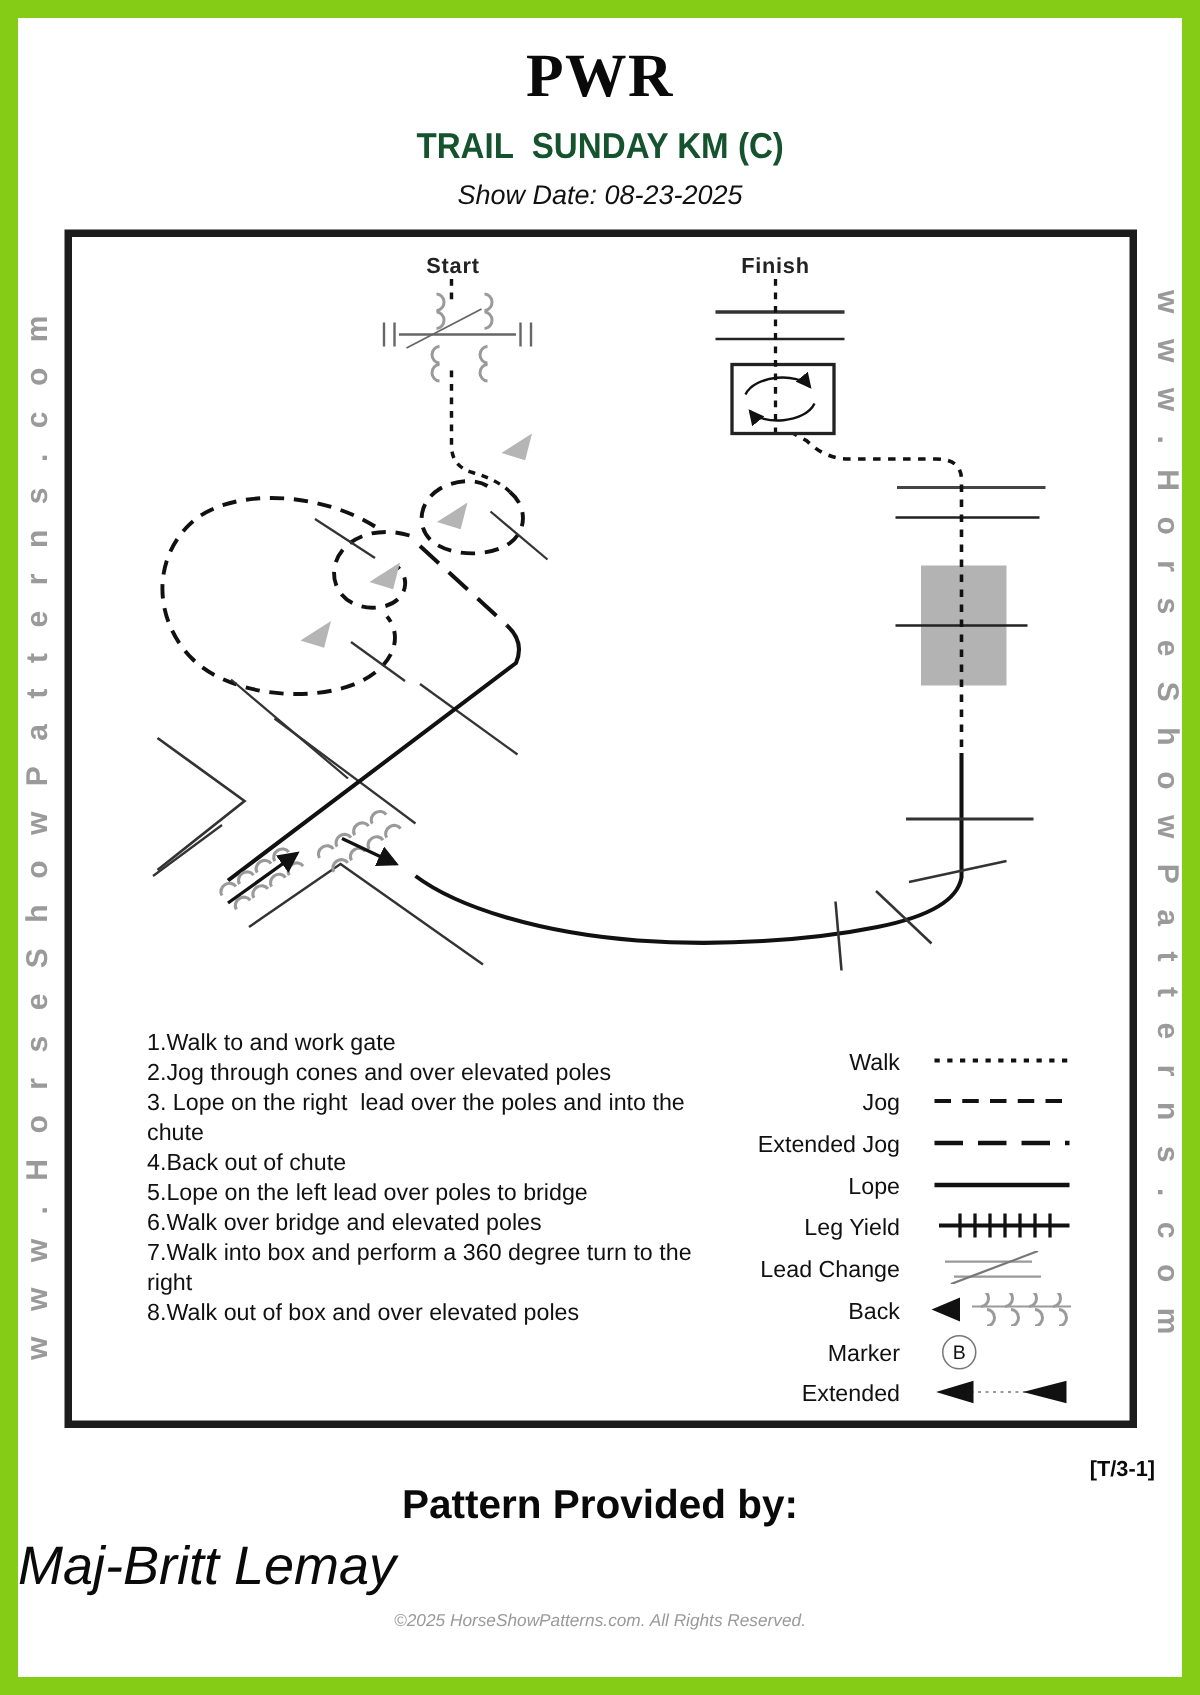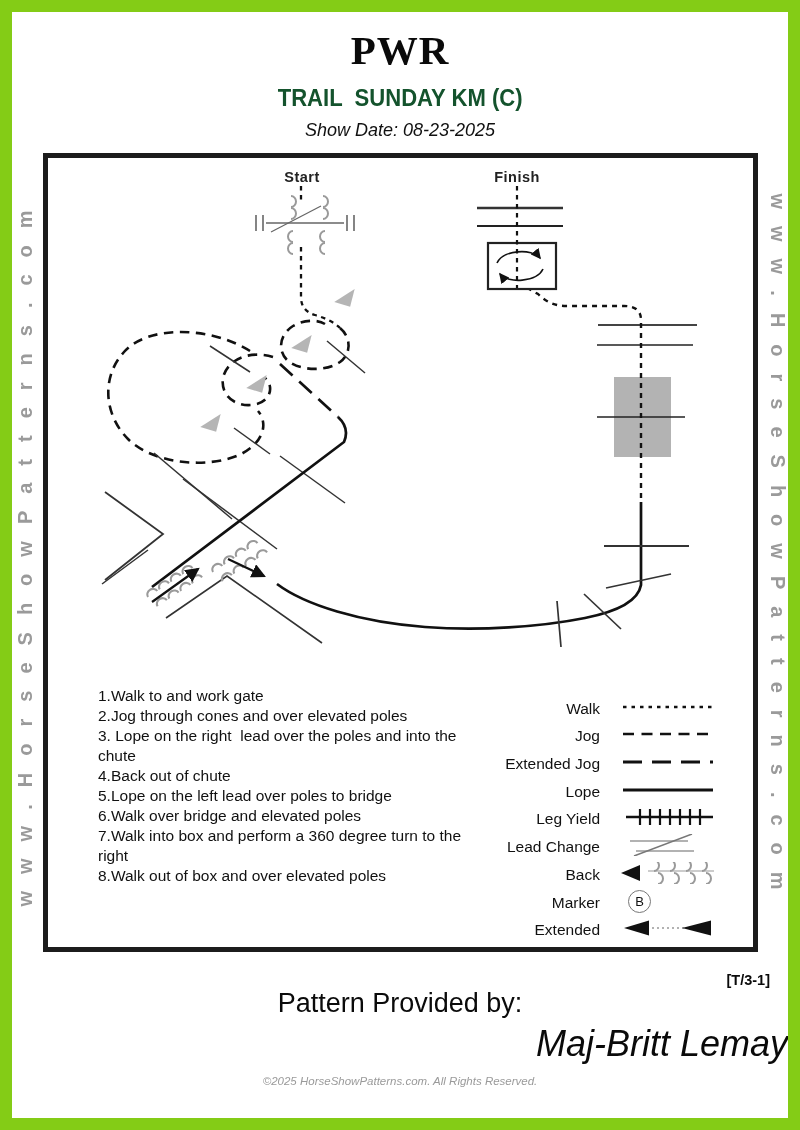--- a/index.html
+++ b/index.html
@@ -33,22 +33,22 @@
   .instr span{white-space:pre-wrap;}
   
   #legend{left:458px;top:678px;width:252px;}
   .legend-row{display:flex;align-items:flex-end;height:27.7px;}
   .legend-label{width:130px;text-align:right;font-size:15.5px;color:#111;padding-right:18px;flex:none;}
   .legend-sym{width:100px;height:22px;flex:none;position:relative;}
   #marker-circle{display:inline-block;width:21px;height:21px;border:1.5px solid #777;border-radius:50%;
     text-align:center;line-height:21px;font-size:13px;color:#111;margin-left:10px;}
   
   #pattern-code{right:18px;top:960px;font-size:14.5px;font-weight:700;color:#0a0a0a;}
-  #provided-by{left:0;top:976px;width:100%;text-align:center;font-weight:400;font-size:27px;color:#0a0a0a;}
-  #provider-name{left:0;top:1011px;width:100%;text-align:right;font-style:italic;font-size:36px;color:#0a0a0a;}
+  #provided-by{left:0;top:976px;width:100%;text-align:center;font-weight:700;font-size:27px;color:#0a0a0a;}
+  #provider-name{left:0;top:1011px;width:100%;text-align:left;font-style:italic;font-size:36px;color:#0a0a0a;}
   #copyright{left:0;top:1063px;width:100%;text-align:center;font-style:italic;font-size:11.5px;color:#9a9a9a;}
 </style>
 </head>
 <body>
 
 <div id="page">
 
   <div class="abs" id="title">PWR</div>
   <div class="abs" id="subtitle"><span>TRAIL  SUNDAY KM (C)</span></div>
   <div class="abs" id="showdate">Show Date: 08-23-2025</div>

